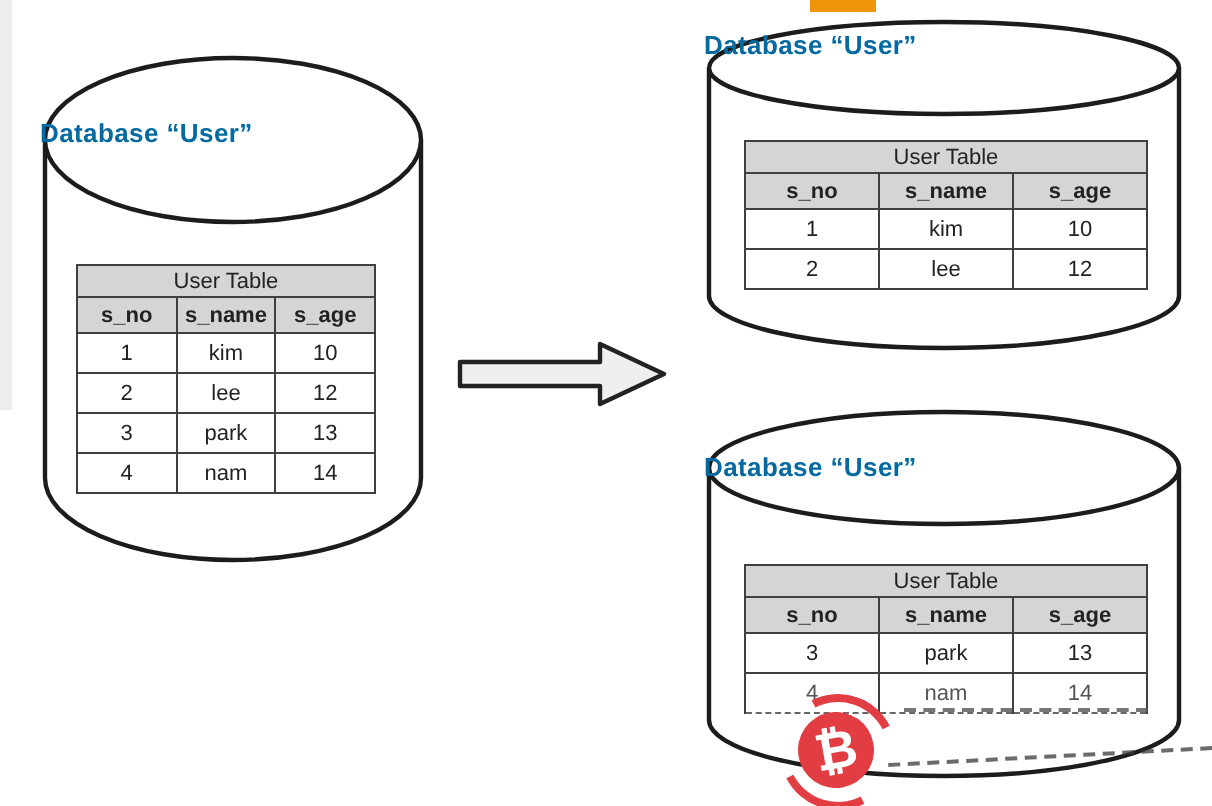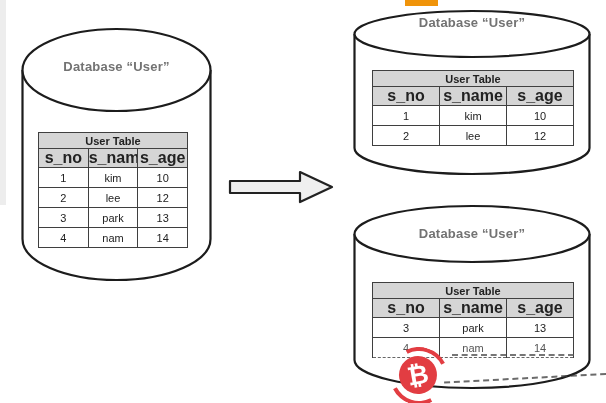--- a/index.html
+++ b/index.html
@@ -3,33 +3,33 @@
 <meta charset="utf-8">
 <style>
   html,body{margin:0;padding:0;background:#ffffff;}
   #canvas{
     position:relative;width:606px;height:403px;background:#ffffff;overflow:hidden;
     font-family:"Liberation Sans",sans-serif;color:#1c1c1c;
   }
   .cyl{position:absolute;}
   .cyl svg{position:absolute;left:0;top:0;}
   .db-title{
-    position:absolute;left:0;right:0;text-align:center;
-    font-size:13px;font-weight:bold;color:#737373;letter-spacing:.2px;
+    position:absolute;left:0;right:0;
+    font-size:13px;font-weight:bold;color:#0369a1;letter-spacing:.2px;
   }
   table.utable{
     position:absolute;border-collapse:collapse;table-layout:fixed;
     font-size:11px;color:#222;background:#fff;
   }
   table.utable td,table.utable th{
     border:1px solid #3f3f3f;text-align:center;vertical-align:middle;
     padding:0;overflow:hidden;white-space:nowrap;
   }
-  table.utable .ttl{background:#d5d5d5;font-weight:bold;height:15px;font-size:11px;}
-  table.utable th{background:#d5d5d5;font-weight:bold;height:17px;font-size:16px;}
+  table.utable .ttl{background:#d5d5d5;font-weight:normal;height:15px;font-size:11px;}
+  table.utable th{background:#d5d5d5;font-weight:bold;height:17px;font-size:11px;}
   table.utable td.cell{height:19px;background:#fff;}
   #arrow-label{
     position:absolute;left:226px;top:122px;width:112px;text-align:center;
     font-size:13px;font-weight:bold;color:#1c1c1c;
   }
   #arrow-svg{position:absolute;left:228px;top:169px;}
   #orange-marker{position:absolute;left:405px;top:0;width:33px;height:6px;background:#f0940a;}
   #edge-strip{position:absolute;left:0;top:0;width:6px;height:205px;background:#ededed;}
   #btc-ring{
     position:absolute;left:390px;top:347px;width:50px;height:50px;border-radius:50%;

